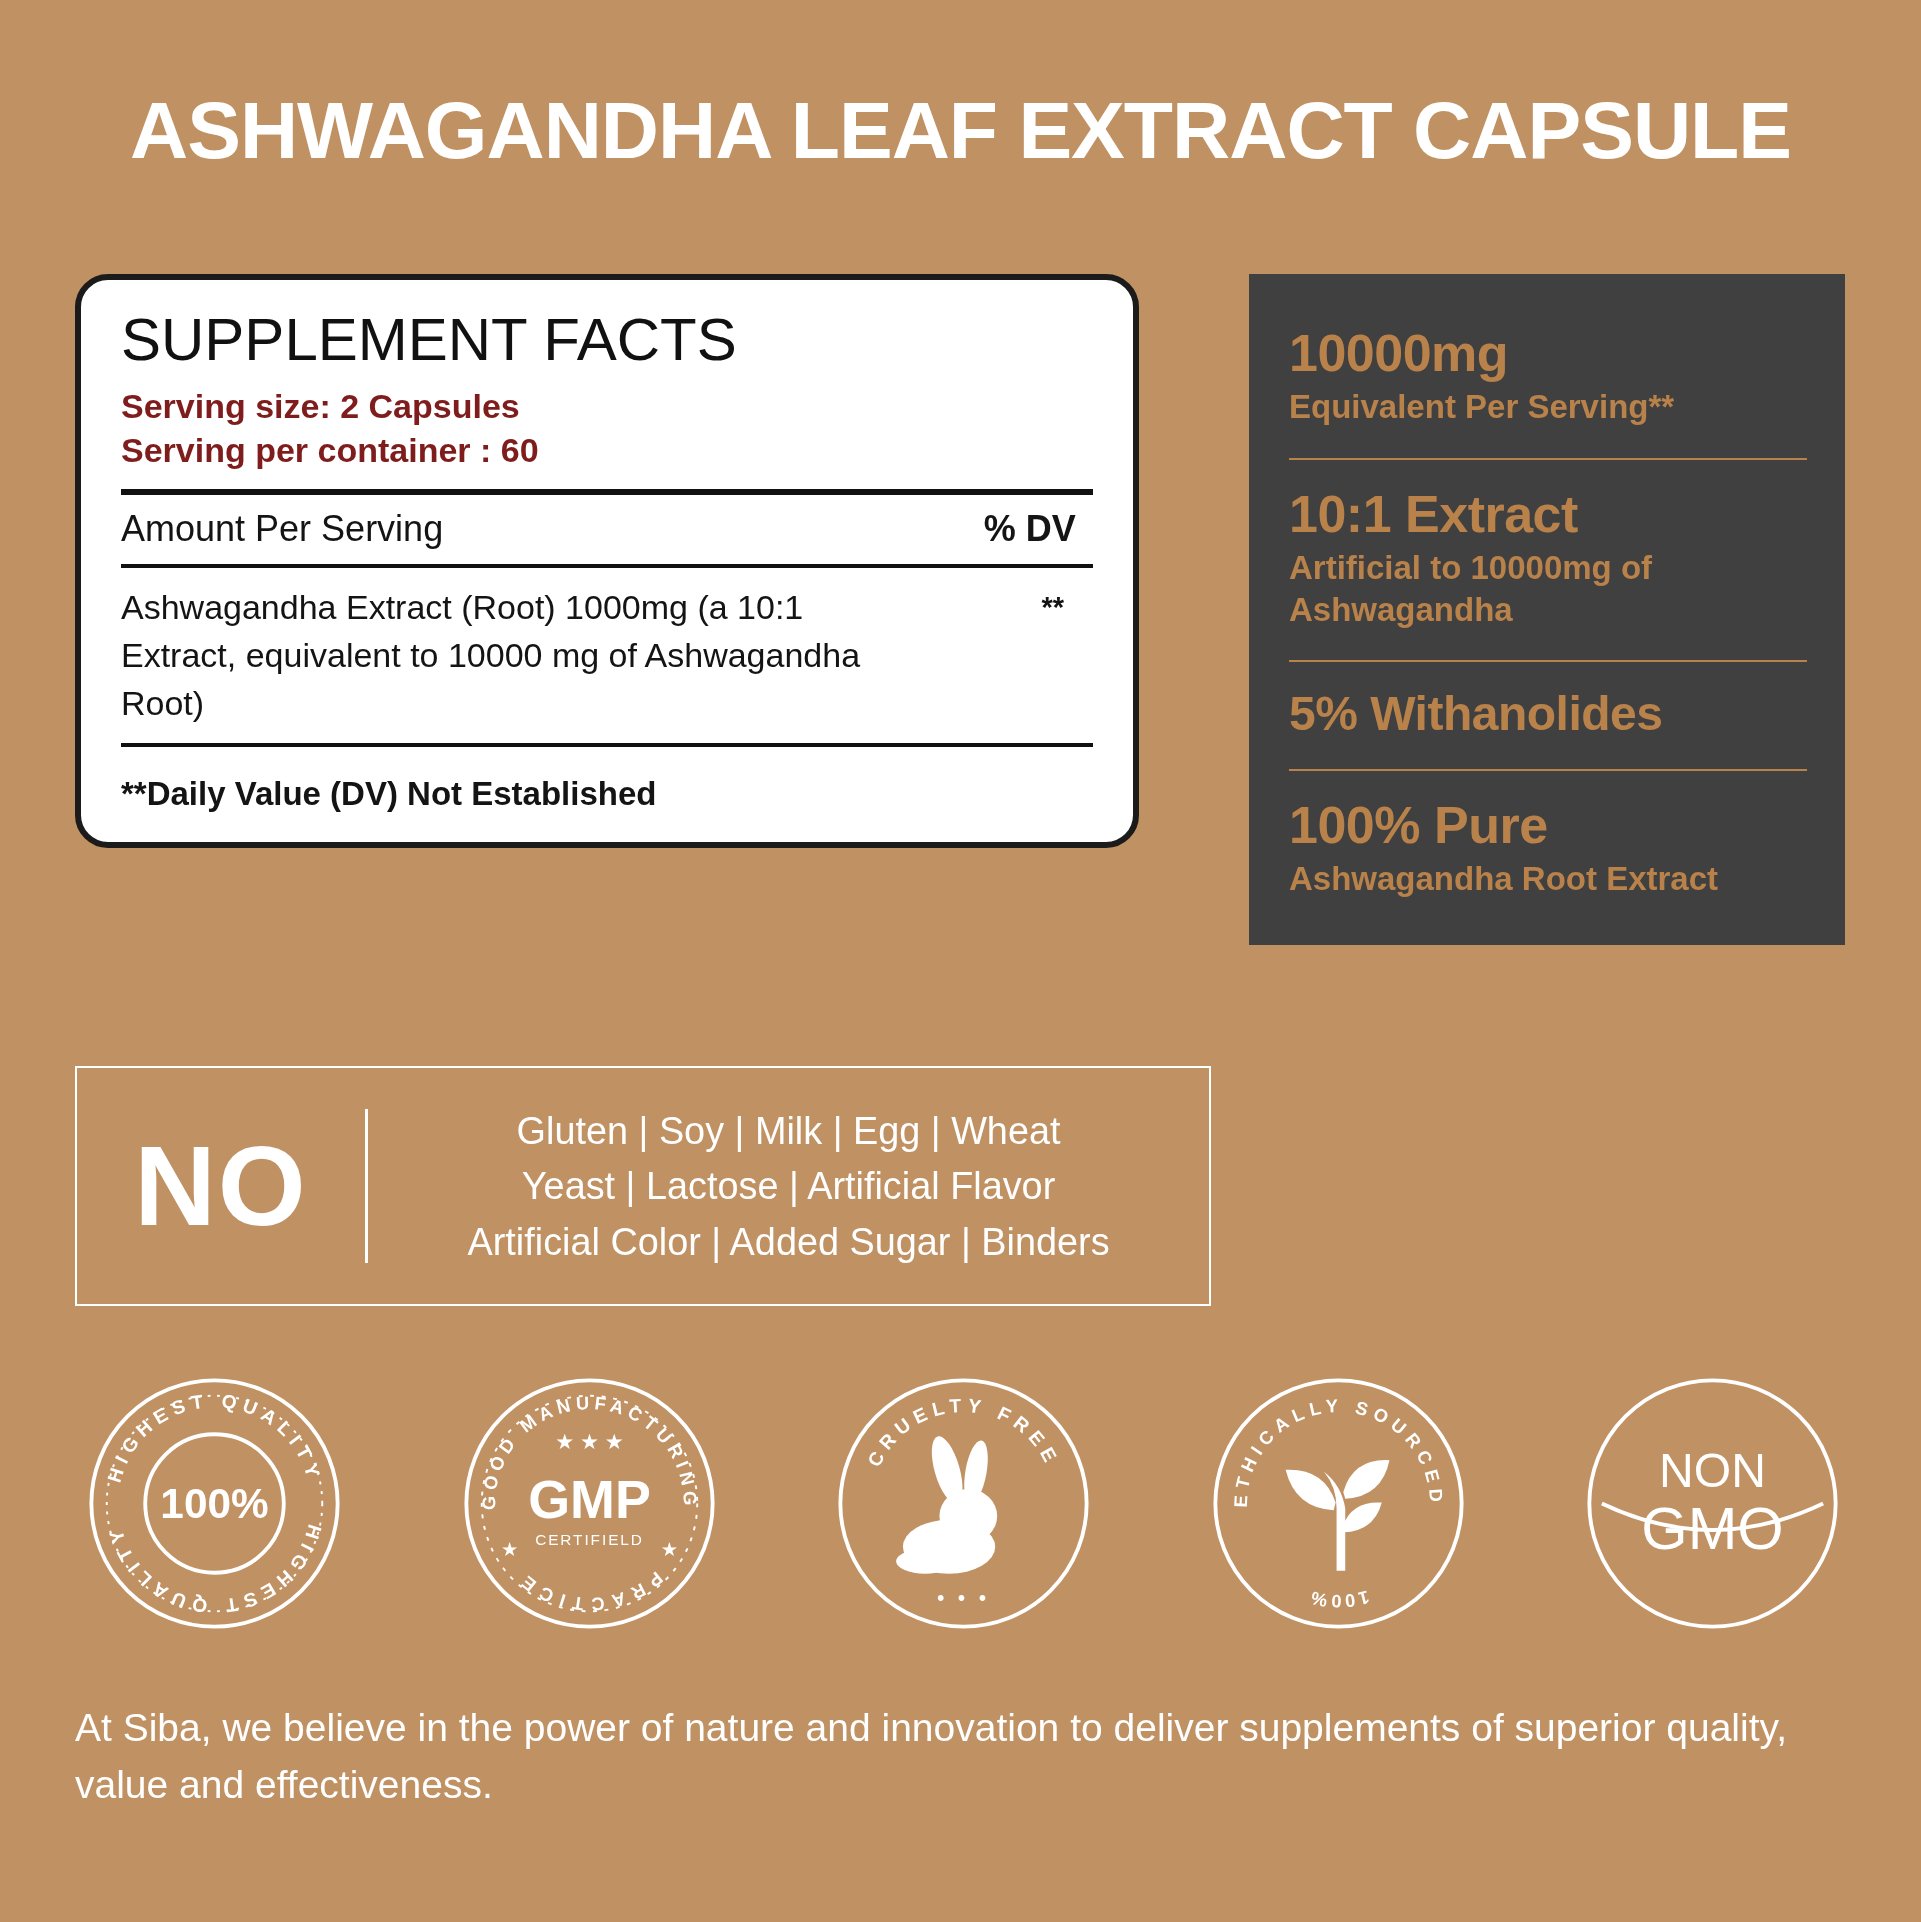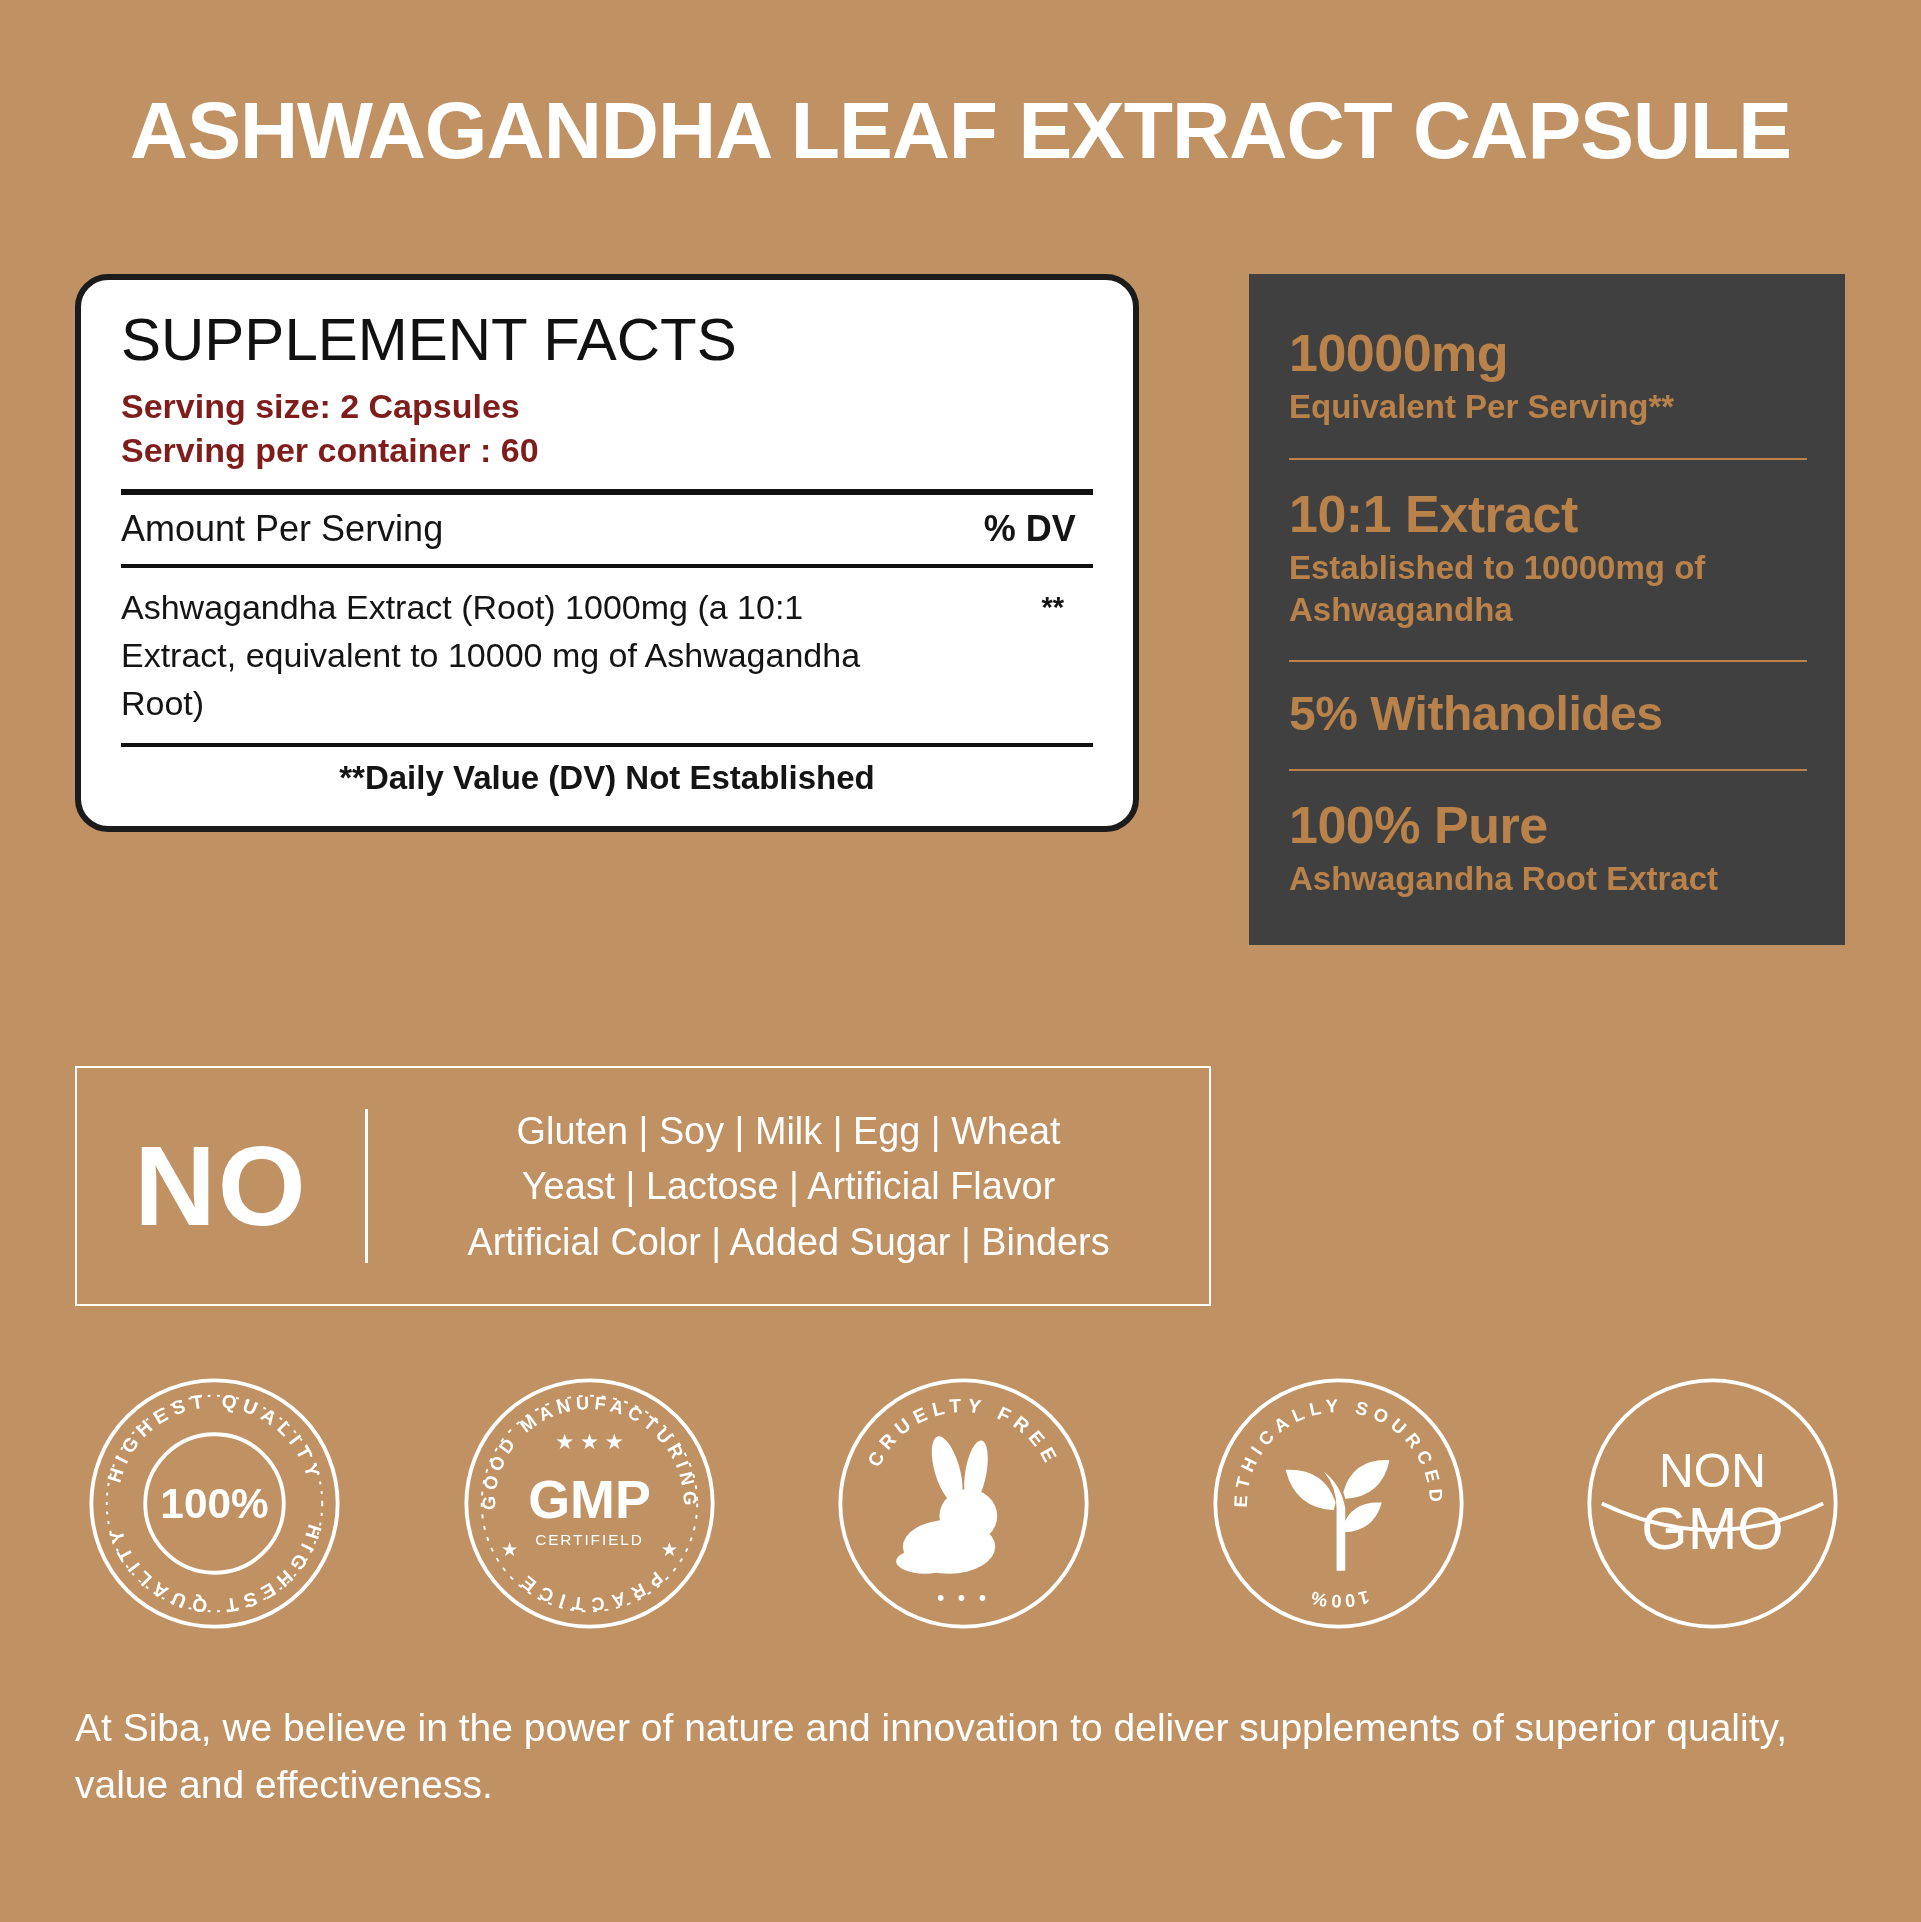--- a/index.html
+++ b/index.html
@@ -93,22 +93,21 @@
     font-size: 29px;
     font-weight: bold;
     color: #141414;
     padding-right: 29px;
     padding-top: 7.7px;
   }
   .dv-note {
     font-size: 33px;
     font-weight: bold;
     color: #141414;
-    padding-top: 12px;
-    text-align: center;
+    padding-top: 28px;
   }
 
   
   .other-ing {
     position: absolute;
     left: 142px;
     top: 922px;
     width: 1018px;
     color: #ffffff;
     font-size: 34px;
@@ -256,21 +255,21 @@
 
   <div class="highlights">
     <div class="hl-item">
       <div class="hl-head">10000mg</div>
       <div class="hl-sub">Equivalent Per Serving**</div>
     </div>
     <div class="hl-sep"></div>
 
     <div class="hl-item">
       <div class="hl-head">10:1 Extract</div>
-      <div class="hl-sub">Established to 10000mg of Ashwagandha</div>
+      <div class="hl-sub">Artificial to 10000mg of Ashwagandha</div>
     </div>
     <div class="hl-sep"></div>
 
     <div class="hl-item small">
       <div class="hl-head">5% Withanolides</div>
     </div>
     <div class="hl-sep"></div>
 
     <div class="hl-item">
       <div class="hl-head">100% Pure</div>

